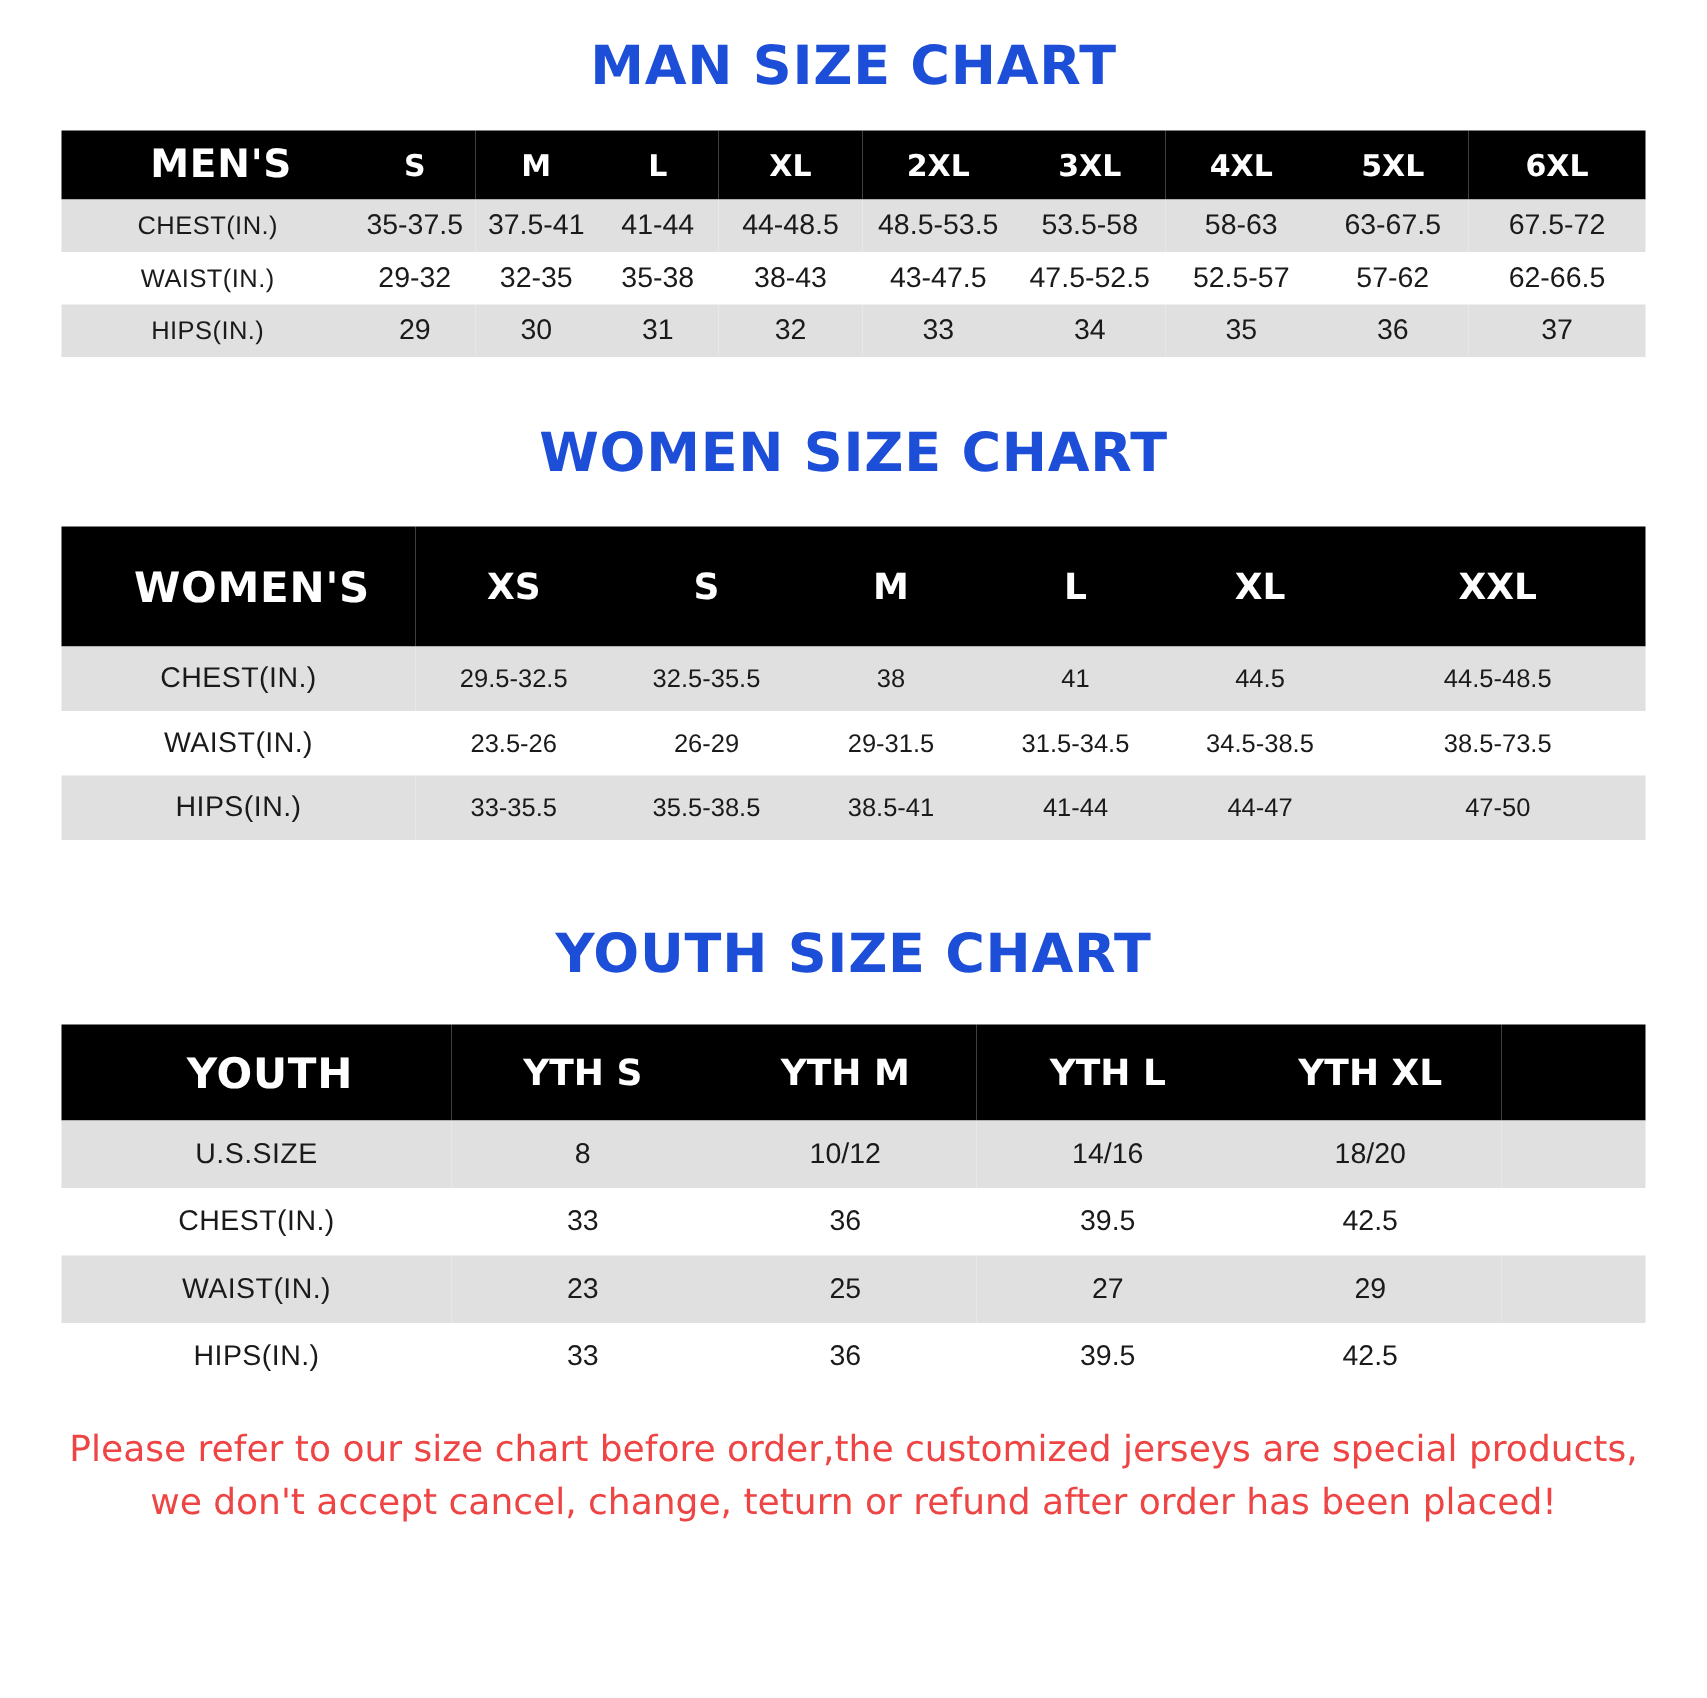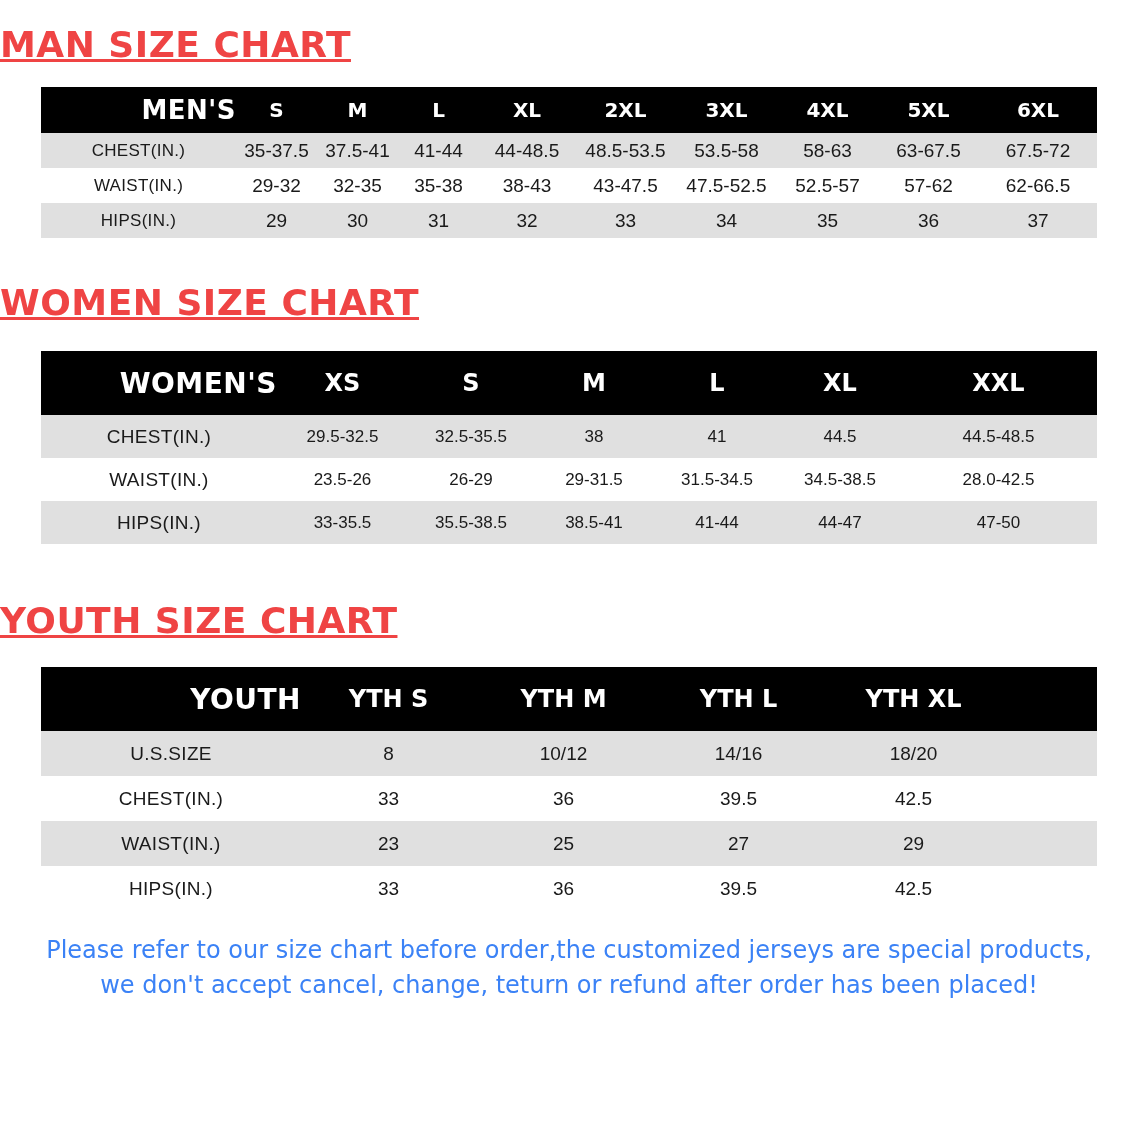--- a/index.html
+++ b/index.html
@@ -34,26 +34,26 @@
     font-family: "DejaVu Sans", sans-serif;
     font-weight: 700;
     font-size: 66px;
     letter-spacing: 2px;
     color: #000;
     line-height: 1;
     transform: scaleX(1.02);
   }
   
   .section-title {
+    text-align: center;
     font-family: "DejaVu Sans", sans-serif;
     font-weight: 700;
     font-size: 36px;
-    color: #ef4444;
+    color: #1d4ed8;
     letter-spacing: 0.5px;
-    text-decoration: underline;
   }
   #man-title { margin-top: 24px; margin-bottom: 22px; }
   #women-title { margin-top: 44px; margin-bottom: 28px; }
   #youth-title { margin-top: 56px; margin-bottom: 26px; }
 
   
   table {
     border-collapse: collapse;
     margin: 0 auto;
     table-layout: fixed;
@@ -64,21 +64,21 @@
 
   thead th {
     background: #000;
     color: #fff;
     font-family: "DejaVu Sans", sans-serif;
     font-weight: 700;
     border: none;
     padding: 0;
   }
   .hdr-label {
-    text-align: right;
+    text-align: center;
     padding-left: 18px;
     letter-spacing: 0.5px;
   }
   .hdr-size {
     text-align: center;
     font-weight: 700;
   }
   tbody td {
     font-family: "Liberation Sans", sans-serif;
     color: #1a1a1a;
@@ -91,35 +91,35 @@
   tbody tr.shade td { background: #e0e0e0; }
   tbody tr.plain td { background: #ffffff; }
 
   
   #man-table thead th { height: 46px; font-size: 20px; }
   #man-table thead th.hdr-label { font-size: 26px; }
   #man-table tbody td { height: 35px; font-size: 19px; }
   #man-table tbody td.row-label { font-size: 17px; letter-spacing: 0.3px; }
 
   
-  #women-table thead th { height: 64px; font-size: 24px; }
+  #women-table thead th { height: 80px; font-size: 24px; }
   #women-table thead th.hdr-label { font-size: 28px; }
   #women-table tbody td { height: 43px; font-size: 17px; }
   #women-table tbody td.row-label { font-size: 19px; letter-spacing: 0.3px; }
 
   
   #youth-table thead th { height: 64px; font-size: 24px; }
   #youth-table thead th.hdr-label { font-size: 28px; }
   #youth-table tbody td { height: 45px; font-size: 19px; }
   #youth-table tbody td.row-label { font-size: 19px; letter-spacing: 0.3px; }
 
   
   .note {
     margin: 22px 40px 0 40px;
-    color: #3b82f6;
+    color: #ef4444;
     font-family: "DejaVu Sans", sans-serif;
     font-size: 24px;
     line-height: 1.45;
     text-align: center;
   }
   .note .line { display: block; }
 </style>
 </head>
 <body>
 
@@ -228,21 +228,21 @@
         <td>44.5</td>
         <td>44.5-48.5</td>
       </tr>
       <tr class="plain">
         <td class="row-label">WAIST(IN.)</td>
         <td>23.5-26</td>
         <td>26-29</td>
         <td>29-31.5</td>
         <td>31.5-34.5</td>
         <td>34.5-38.5</td>
-        <td>28.0-42.5</td>
+        <td>38.5-73.5</td>
       </tr>
       <tr class="shade">
         <td class="row-label">HIPS(IN.)</td>
         <td>33-35.5</td>
         <td>35.5-38.5</td>
         <td>38.5-41</td>
         <td>41-44</td>
         <td>44-47</td>
         <td>47-50</td>
       </tr>

